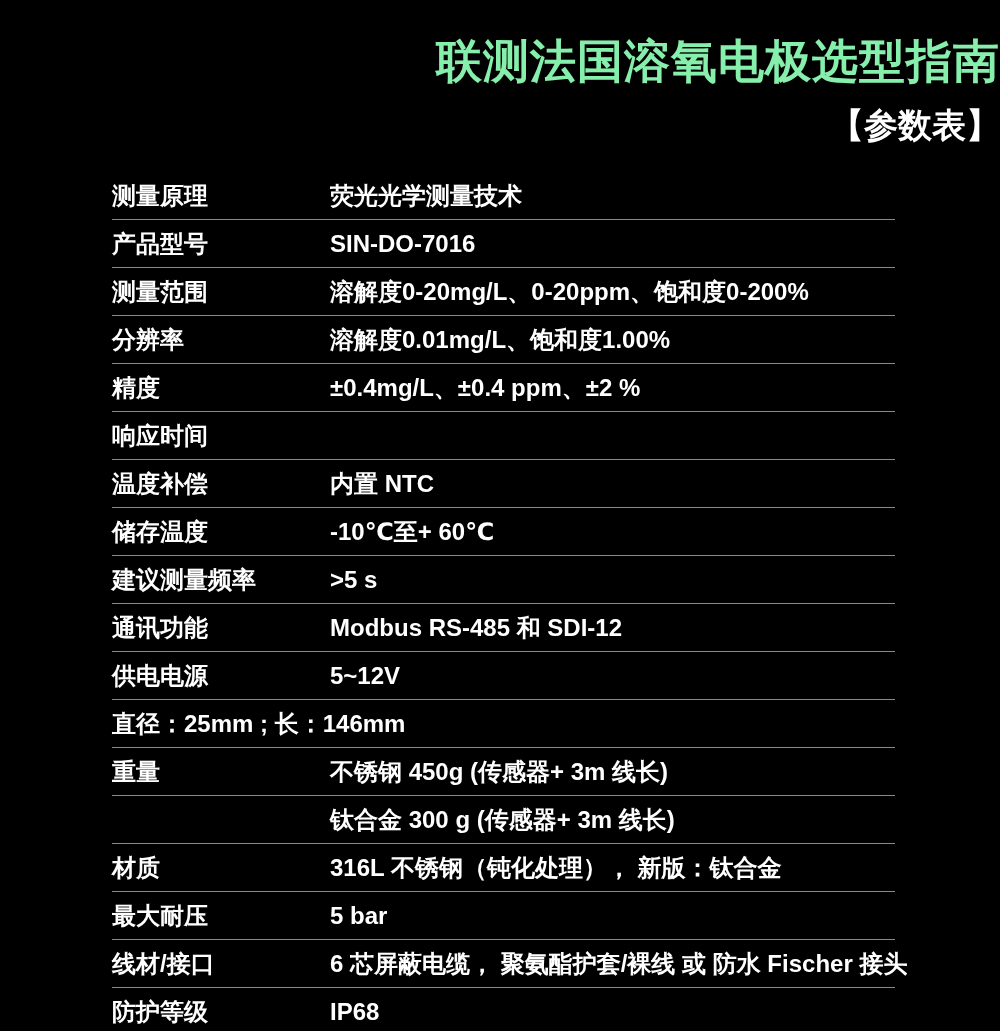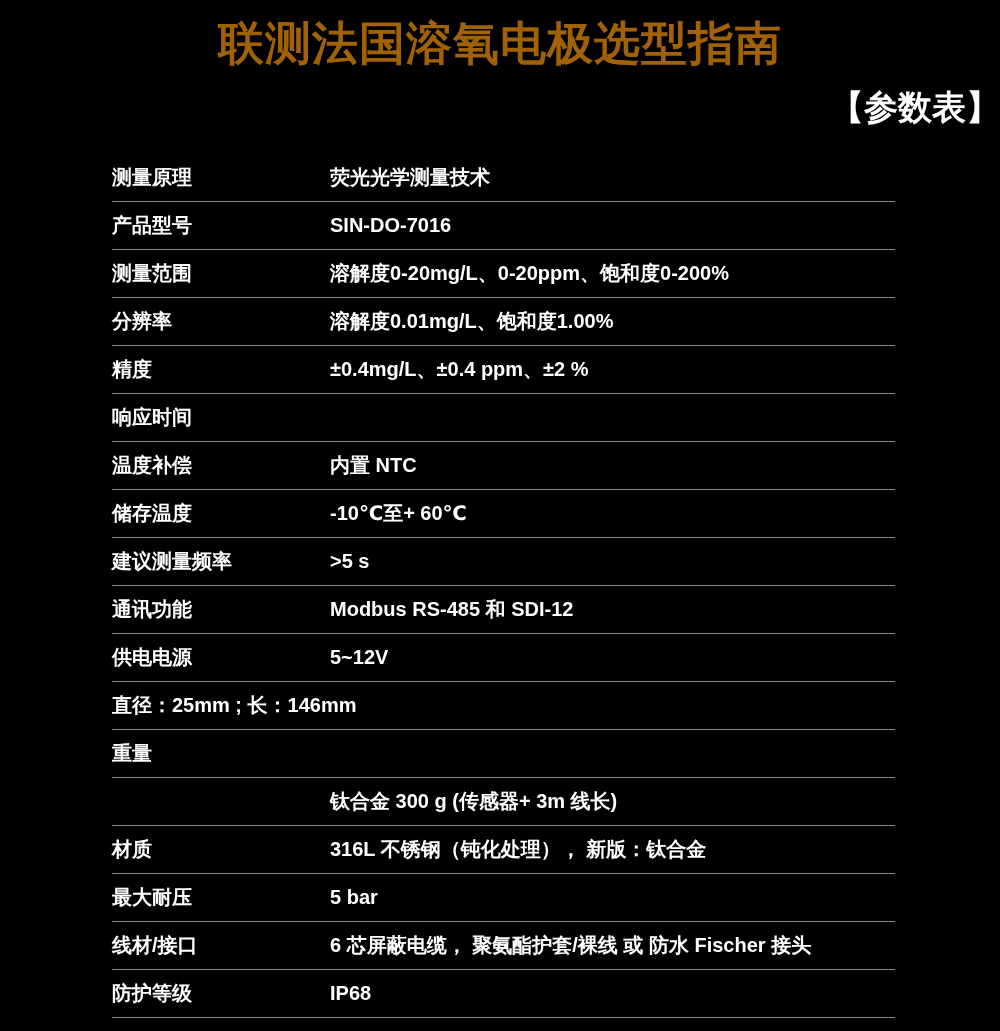--- a/index.html
+++ b/index.html
@@ -10,49 +10,49 @@
   .page {
     position: relative;
     width: 1000px;
     height: 1031px;
     background: #000000;
     color: #ffffff;
     font-family: "Liberation Sans", "DejaVu Sans", sans-serif;
     overflow: hidden;
   }
   .page-title {
-    padding-top: 12px;
+    padding-top: 30px;
     height: 62px;
     line-height: 62px;
-    text-align: center;
+    text-align: right;
     font-size: 46px;
     font-weight: bold;
     letter-spacing: 1px;
-    color: #a16207;
+    color: #86efac;
   }
   .page-subtitle {
     margin-top: 12px;
     height: 42px;
     line-height: 42px;
     text-align: right;
     font-size: 34px;
     font-weight: bold;
     color: #ffffff;
   }
   .spec-table {
     margin: 26px 105px 0 112px; 
   }
   .row {
     display: flex;
     align-items: center;
     height: 47px;
     border-bottom: 1px solid #8a8a8a;
   }
   .cell {
-    font-size: 20px;
+    font-size: 24px;
     font-weight: bold;
     color: #ffffff;
     white-space: nowrap;
   }
   .cell.label {
     width: 218px;
     flex: 0 0 218px;
   }
   .cell.value {
     flex: 1 1 auto;
@@ -109,20 +109,21 @@
     </div>
     <div class="row">
       <div class="cell label">供电电源</div>
       <div class="cell value">5~12V</div>
     </div>
     <div class="row">
       <div class="cell value">直径：25mm ; 长：146mm</div>
     </div>
     <div class="row">
       <div class="cell label">重量</div>
+      <div class="cell value">不锈钢 450g (传感器+ 3m 线长)</div>
     </div>
     <div class="row">
       <div class="cell label"></div>
       <div class="cell value">钛合金 300 g (传感器+ 3m 线长)</div>
     </div>
     <div class="row">
       <div class="cell label">材质</div>
       <div class="cell value">316L 不锈钢（钝化处理）， 新版：钛合金</div>
     </div>
     <div class="row">

